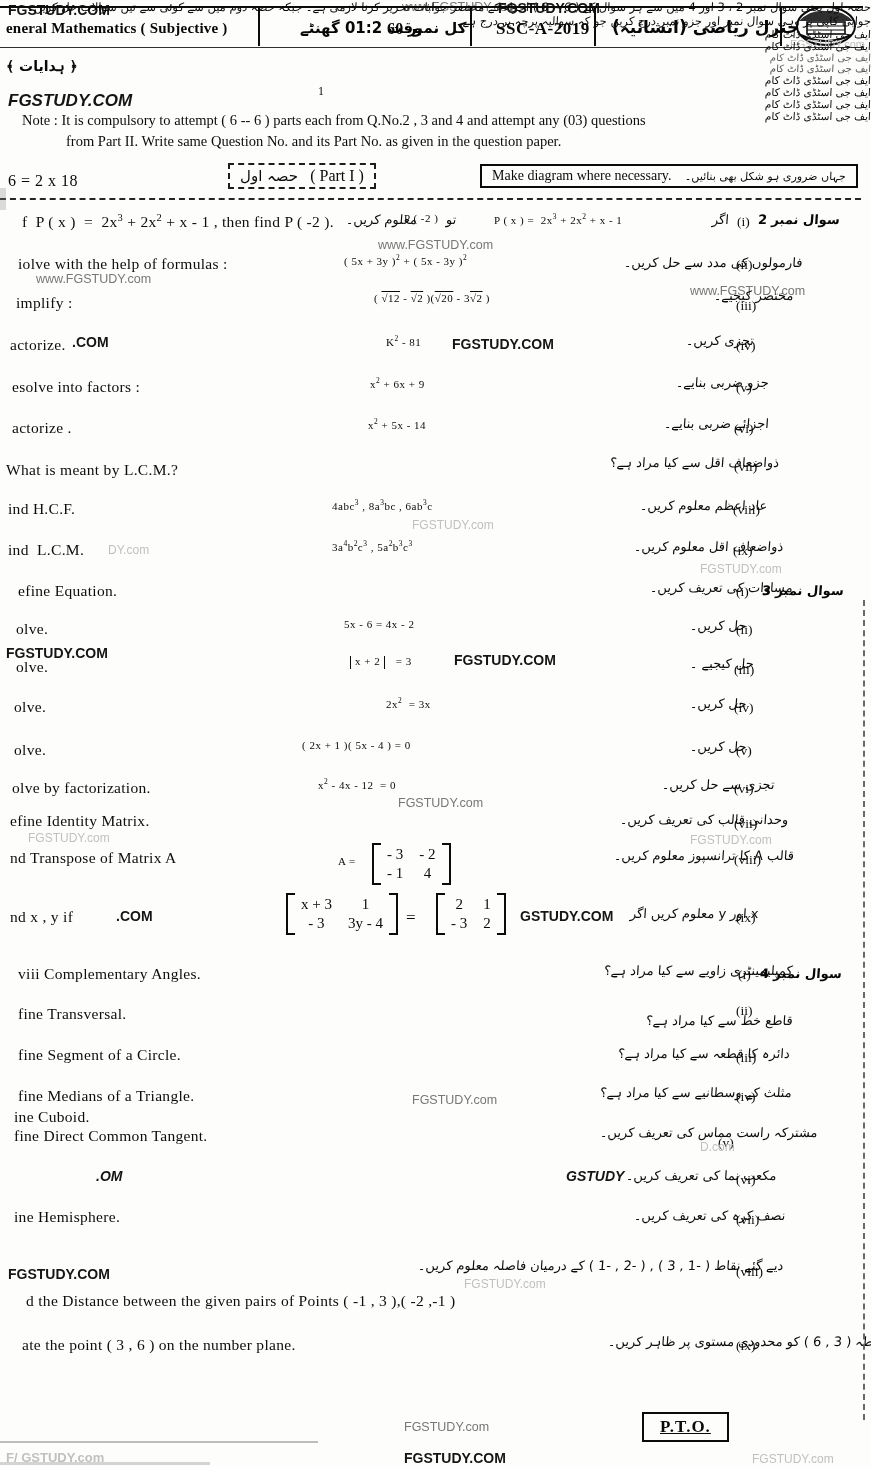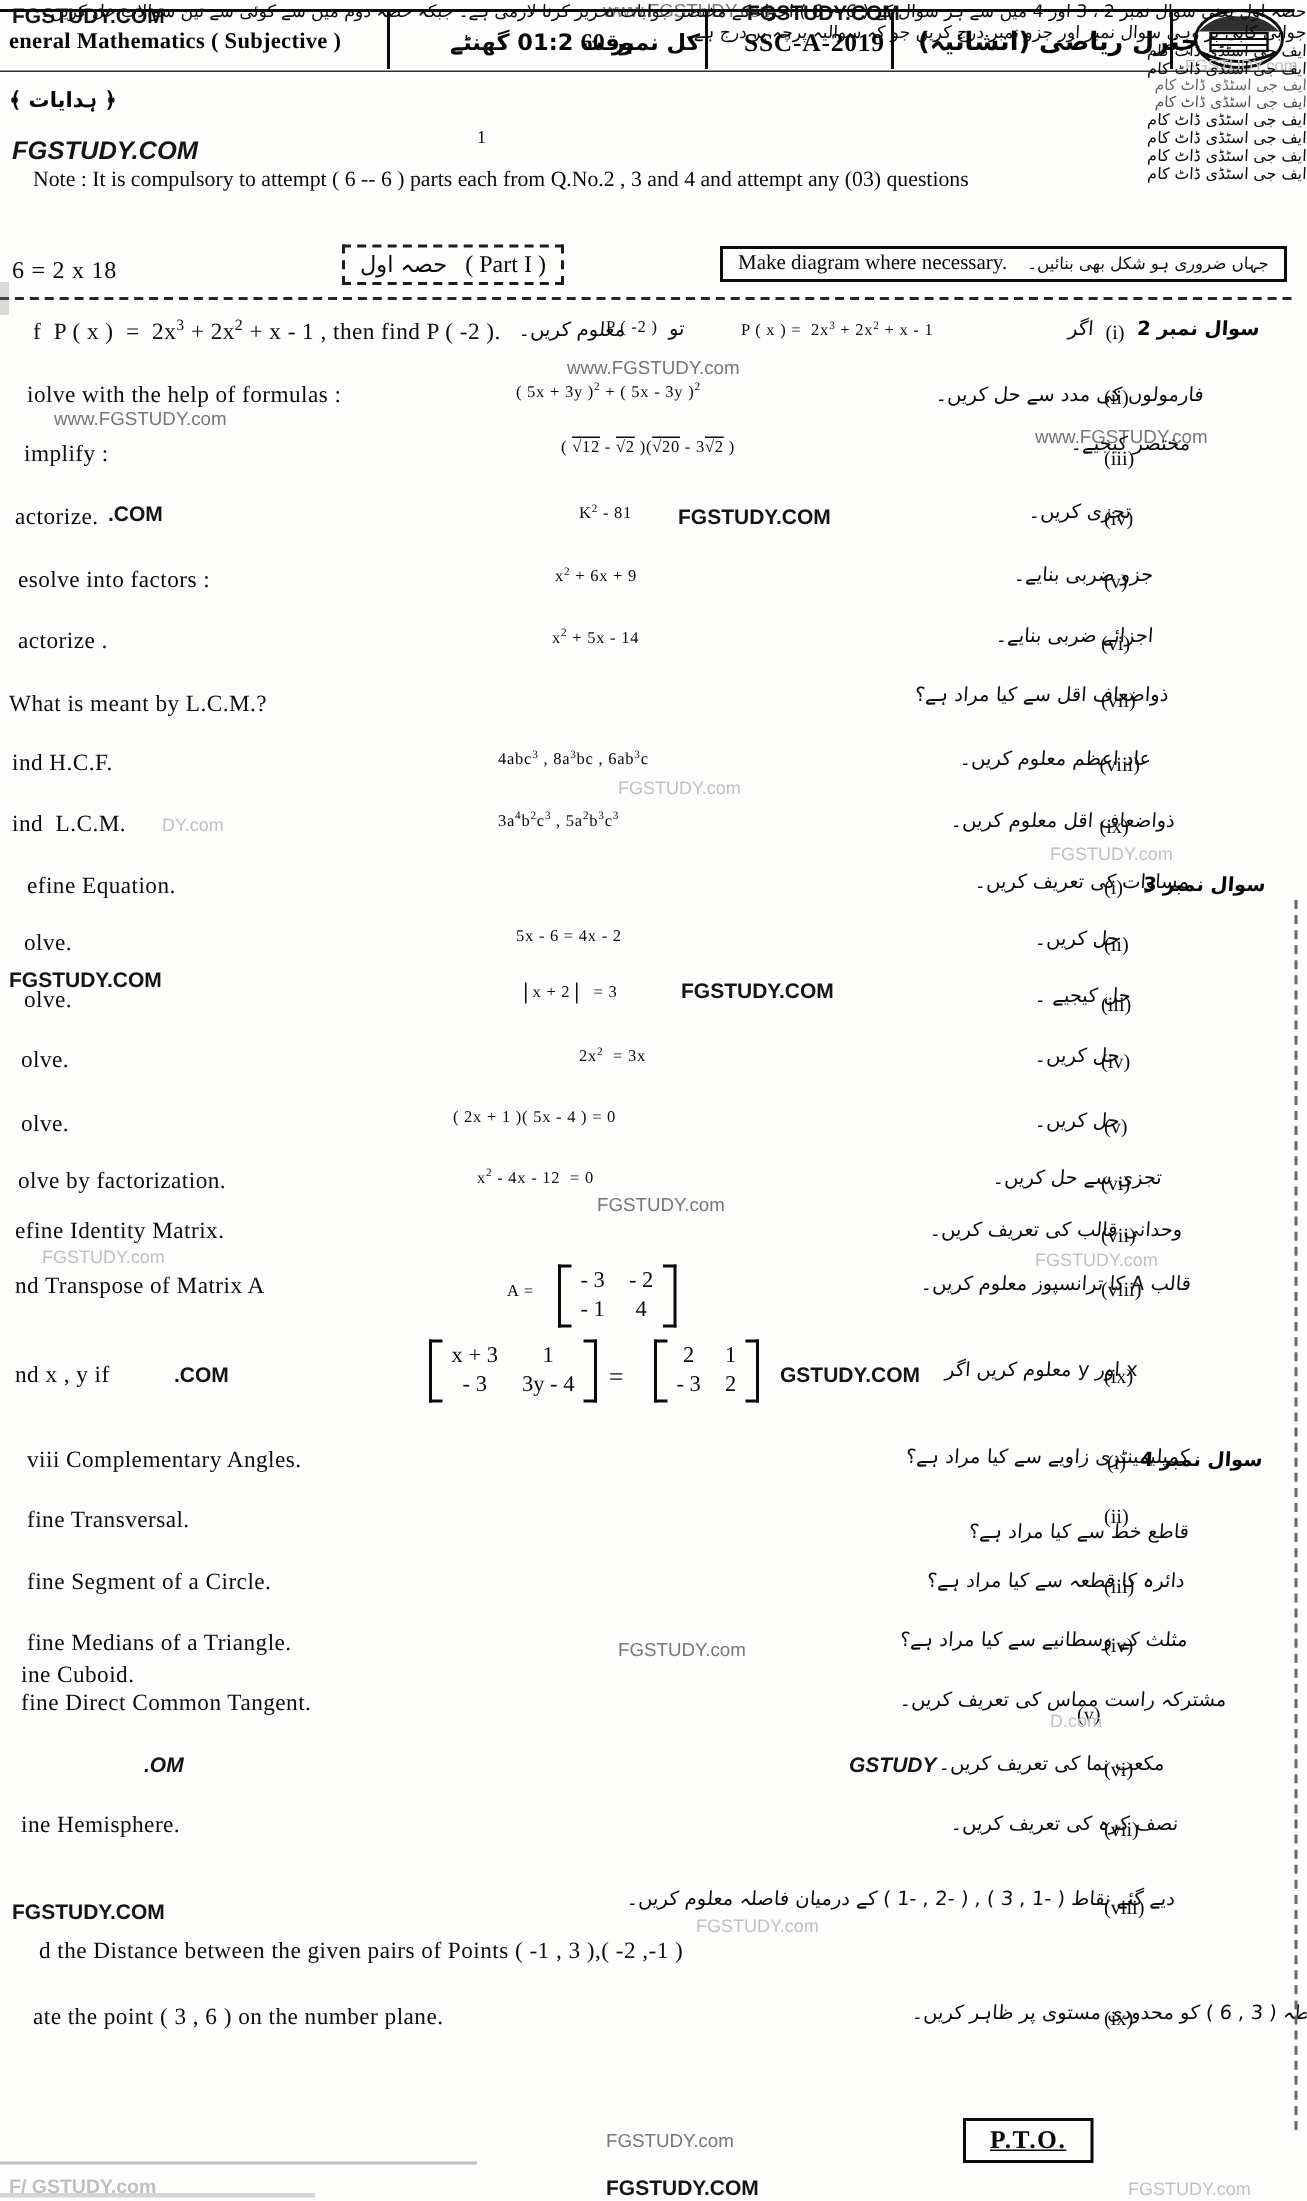--- a/index.html
+++ b/index.html
@@ -261,20 +261,21 @@
 
   <div class="hdr-text urdu" style="left:6px; top:58px; font-size:14px; font-weight:700;">﴿ ہدایات ﴾</div>
   <div class="urdu-hand" style="left:70px; top:60px; font-size:11.5px;">حصہ اول یعنی سوال نمبر 2 ، 3 اور 4 میں سے ہر سوال کے ( 6 -- 6 ) اجزاء کے مختصر جوابات تحریر کرنا لازمی ہے۔ جبکہ حصہ دوم میں سے کوئی سے تین سوالات حل کریں۔</div>
 
   <div class="urdu-hand" style="left:330px; top:84px; font-size:11.5px;">جوابی کاپی پر وہی سوال نمبر اور جزو نمبر درج کریں جو کہ سوالیہ پرچہ پر درج ہے۔</div>
   <div class="eng" style="left:318px; top:84px; font-size:12px;">1</div>
 
   <div class="wm wm-italic" style="left:8px; top:91px; font-size:17px;">FGSTUDY.COM</div>
 
   <div class="note-line" style="left:22px; top:112px;">Note : It is compulsory to attempt ( 6 -- 6 ) parts each from Q.No.2 , 3 and 4 and attempt any (03) questions</div>
+  <div class="note-line" style="left:66px; top:133px;">from Part II. Write same Question No. and its Part No. as given in the question paper.</div>
 
   <div class="math" style="left:8px; top:172px; font-size:16px;">6 = 2 x 18</div>
 
   <div class="box-dashed" style="left:228px; top:163px;">
     <span class="urdu" style="font-size:15px;">حصہ اول</span>
     <span style="font-size:16px; margin-left:8px;">( Part I )</span>
   </div>
 
   <div class="box-solid" style="left:480px; top:164px;">
     <span style="font-size:14px;">Make diagram where necessary.</span>

